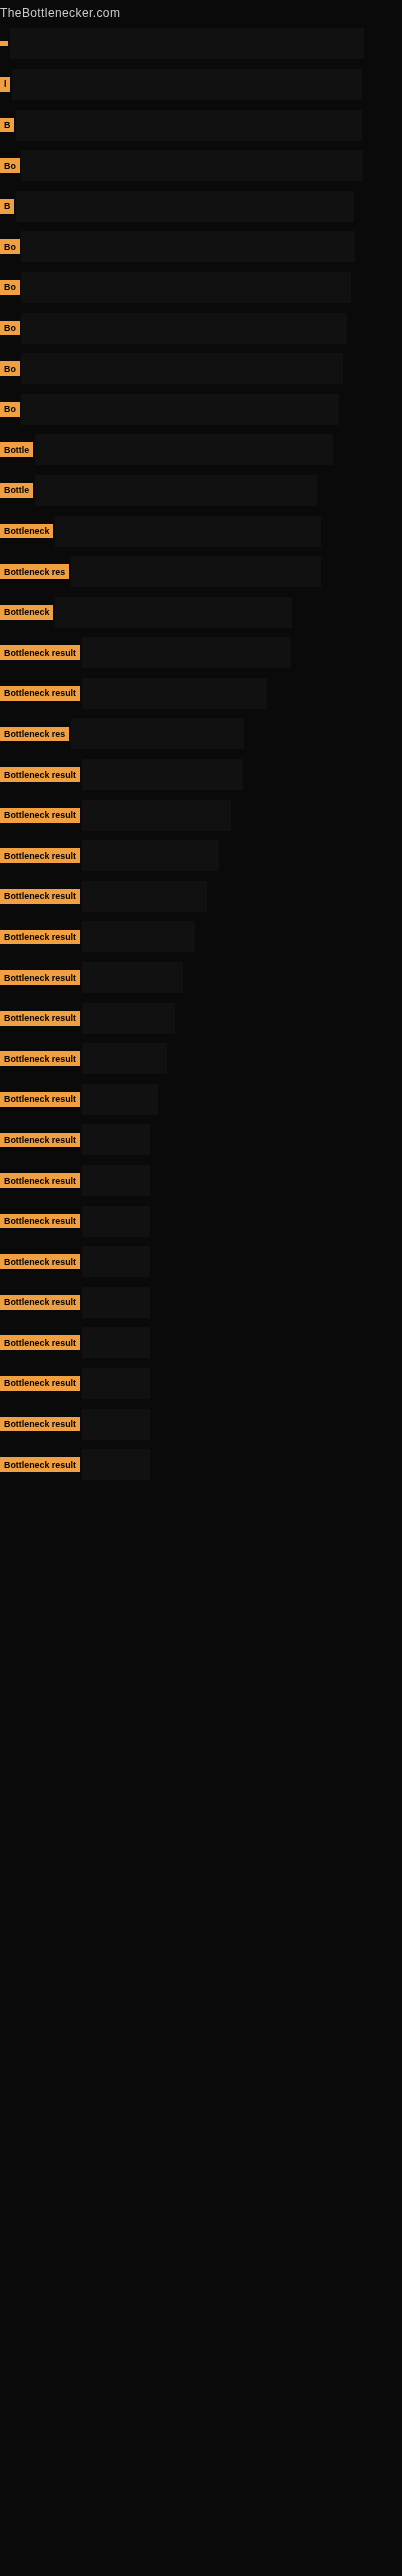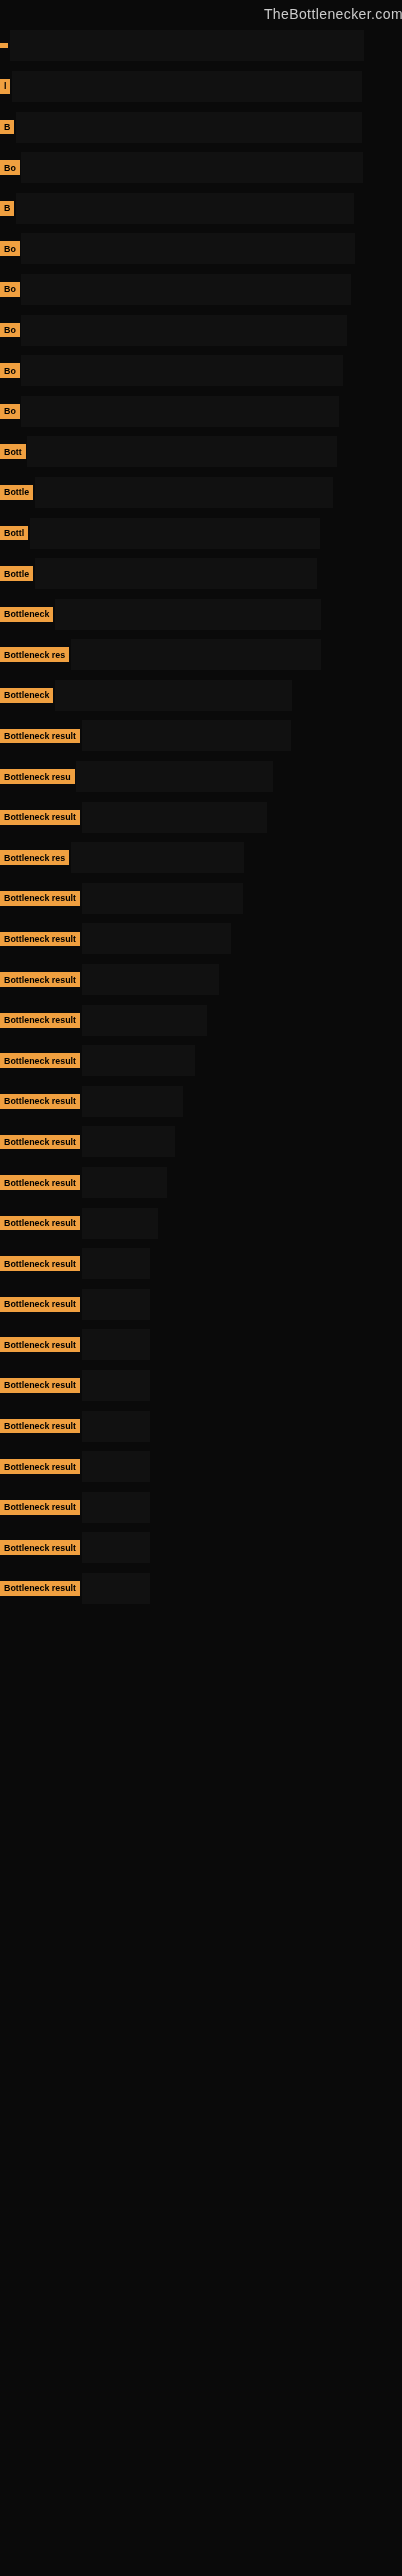--- a/index.html
+++ b/index.html
@@ -9,22 +9,22 @@
     }
     body {
       background-color: #0a0a0a;
       width: 403px;
       min-height: 2576px;
       font-family: Arial, sans-serif;
       position: relative;
     }
     .site-title {
       color: #cccccc;
-      font-size: 14px;
-      text-align: right;
+      font-size: 12px;
+      text-align: left;
       padding: 6.4px 0 3.2px 0;
       letter-spacing: 0.4px;
     }
     .row {
       display: flex;
       align-items: center;
       margin-bottom: 0px;
       padding: 4.8px 0;
     }
     .label-box {
@@ -84,56 +84,44 @@
     </div>
     <div class="row">
       <span class="label-box">Bo</span>
       <div class="dark-bar" style="width: 322px; flex: 0 0 auto;"></div>
     </div>
     <div class="row">
       <span class="label-box">Bo</span>
       <div class="dark-bar" style="width: 318px; flex: 0 0 auto;"></div>
     </div>
     <div class="row">
-      <span class="label-box">Bott</span>
-      <div class="dark-bar" style="width: 310px; flex: 0 0 auto;"></div>
-    </div>
-    <div class="row">
       <span class="label-box">Bottle</span>
       <div class="dark-bar" style="width: 298px; flex: 0 0 auto;"></div>
     </div>
     <div class="row">
-      <span class="label-box">Bottl</span>
-      <div class="dark-bar" style="width: 290px; flex: 0 0 auto;"></div>
-    </div>
-    <div class="row">
       <span class="label-box">Bottle</span>
       <div class="dark-bar" style="width: 282px; flex: 0 0 auto;"></div>
     </div>
     <div class="row">
       <span class="label-box">Bottleneck</span>
       <div class="dark-bar" style="width: 266px; flex: 0 0 auto;"></div>
     </div>
     <div class="row">
       <span class="label-box">Bottleneck res</span>
       <div class="dark-bar" style="width: 250px; flex: 0 0 auto;"></div>
     </div>
     <div class="row">
       <span class="label-box">Bottleneck</span>
       <div class="dark-bar" style="width: 237px; flex: 0 0 auto;"></div>
     </div>
     <div class="row">
       <span class="label-box">Bottleneck result</span>
       <div class="dark-bar" style="width: 209px; flex: 0 0 auto;"></div>
     </div>
     <div class="row">
-      <span class="label-box">Bottleneck resu</span>
-      <div class="dark-bar" style="width: 197px; flex: 0 0 auto;"></div>
-    </div>
-    <div class="row">
       <span class="label-box">Bottleneck result</span>
       <div class="dark-bar" style="width: 185px; flex: 0 0 auto;"></div>
     </div>
     <div class="row">
       <span class="label-box">Bottleneck res</span>
       <div class="dark-bar" style="width: 173px; flex: 0 0 auto;"></div>
     </div>
     <div class="row">
       <span class="label-box">Bottleneck result</span>
       <div class="dark-bar" style="width: 161px; flex: 0 0 auto;"></div>

